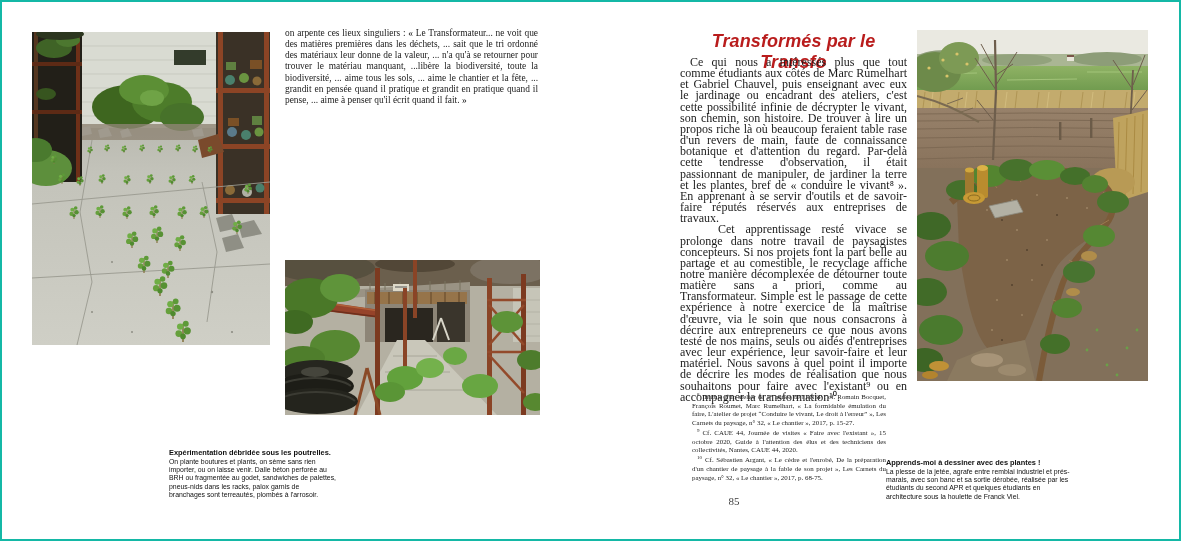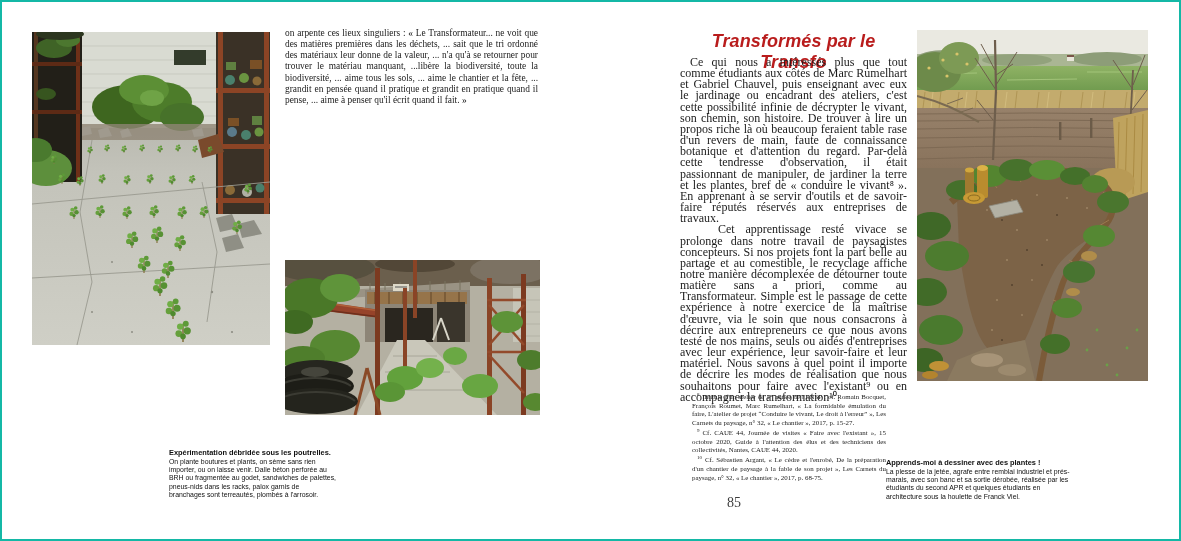--- a/index.html
+++ b/index.html
@@ -29,21 +29,21 @@
   .body-col p.p1{text-indent:10px;}
   .body-col p.p2{text-indent:38px;}
   .footnotes{
     position:absolute;left:690px;top:389px;width:194px;
     font-size:6.9px;line-height:8.4px;text-align:justify;color:#222;
   }
   .footnotes p{margin:0;text-indent:5px;}
   .footnotes sup{font-size:5px;margin-right:3px;}
   .page-number{
     position:absolute;left:714px;top:493px;width:36px;text-align:center;
-    font-size:14px;color:#3d3d3d;
+    font-size:11px;color:#3d3d3d;
   }
   .caption{font-family:"Liberation Sans",sans-serif;color:#101010;}
   .caption .cap-title{font-weight:bold;font-size:7.4px;line-height:8.8px;}
   .caption .cap-body{font-size:6.9px;line-height:8.3px;}
   .caption-left{position:absolute;left:137px;top:447px;width:168px;margin-left:30px;}
   .caption-right{position:absolute;left:884px;top:420px;width:192px;margin-top:37px;}
 </style>
 </head>
 <body>
 

